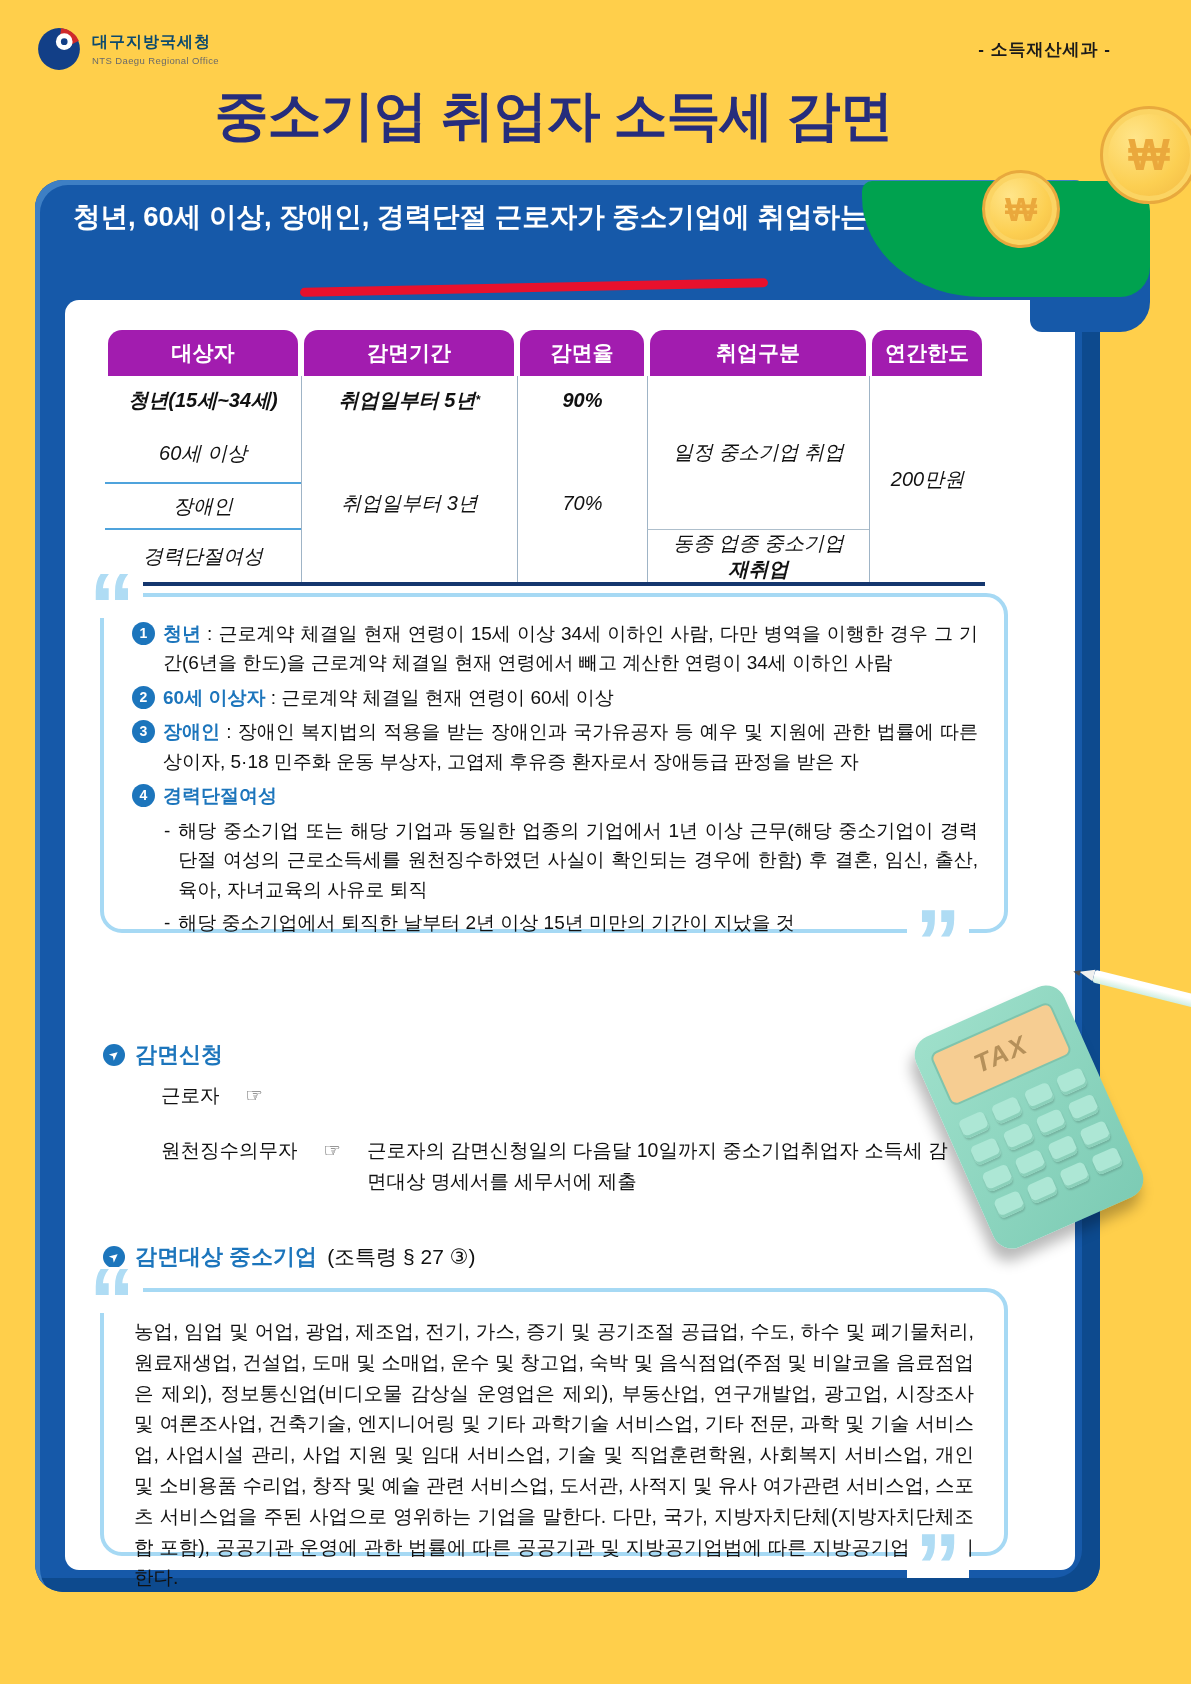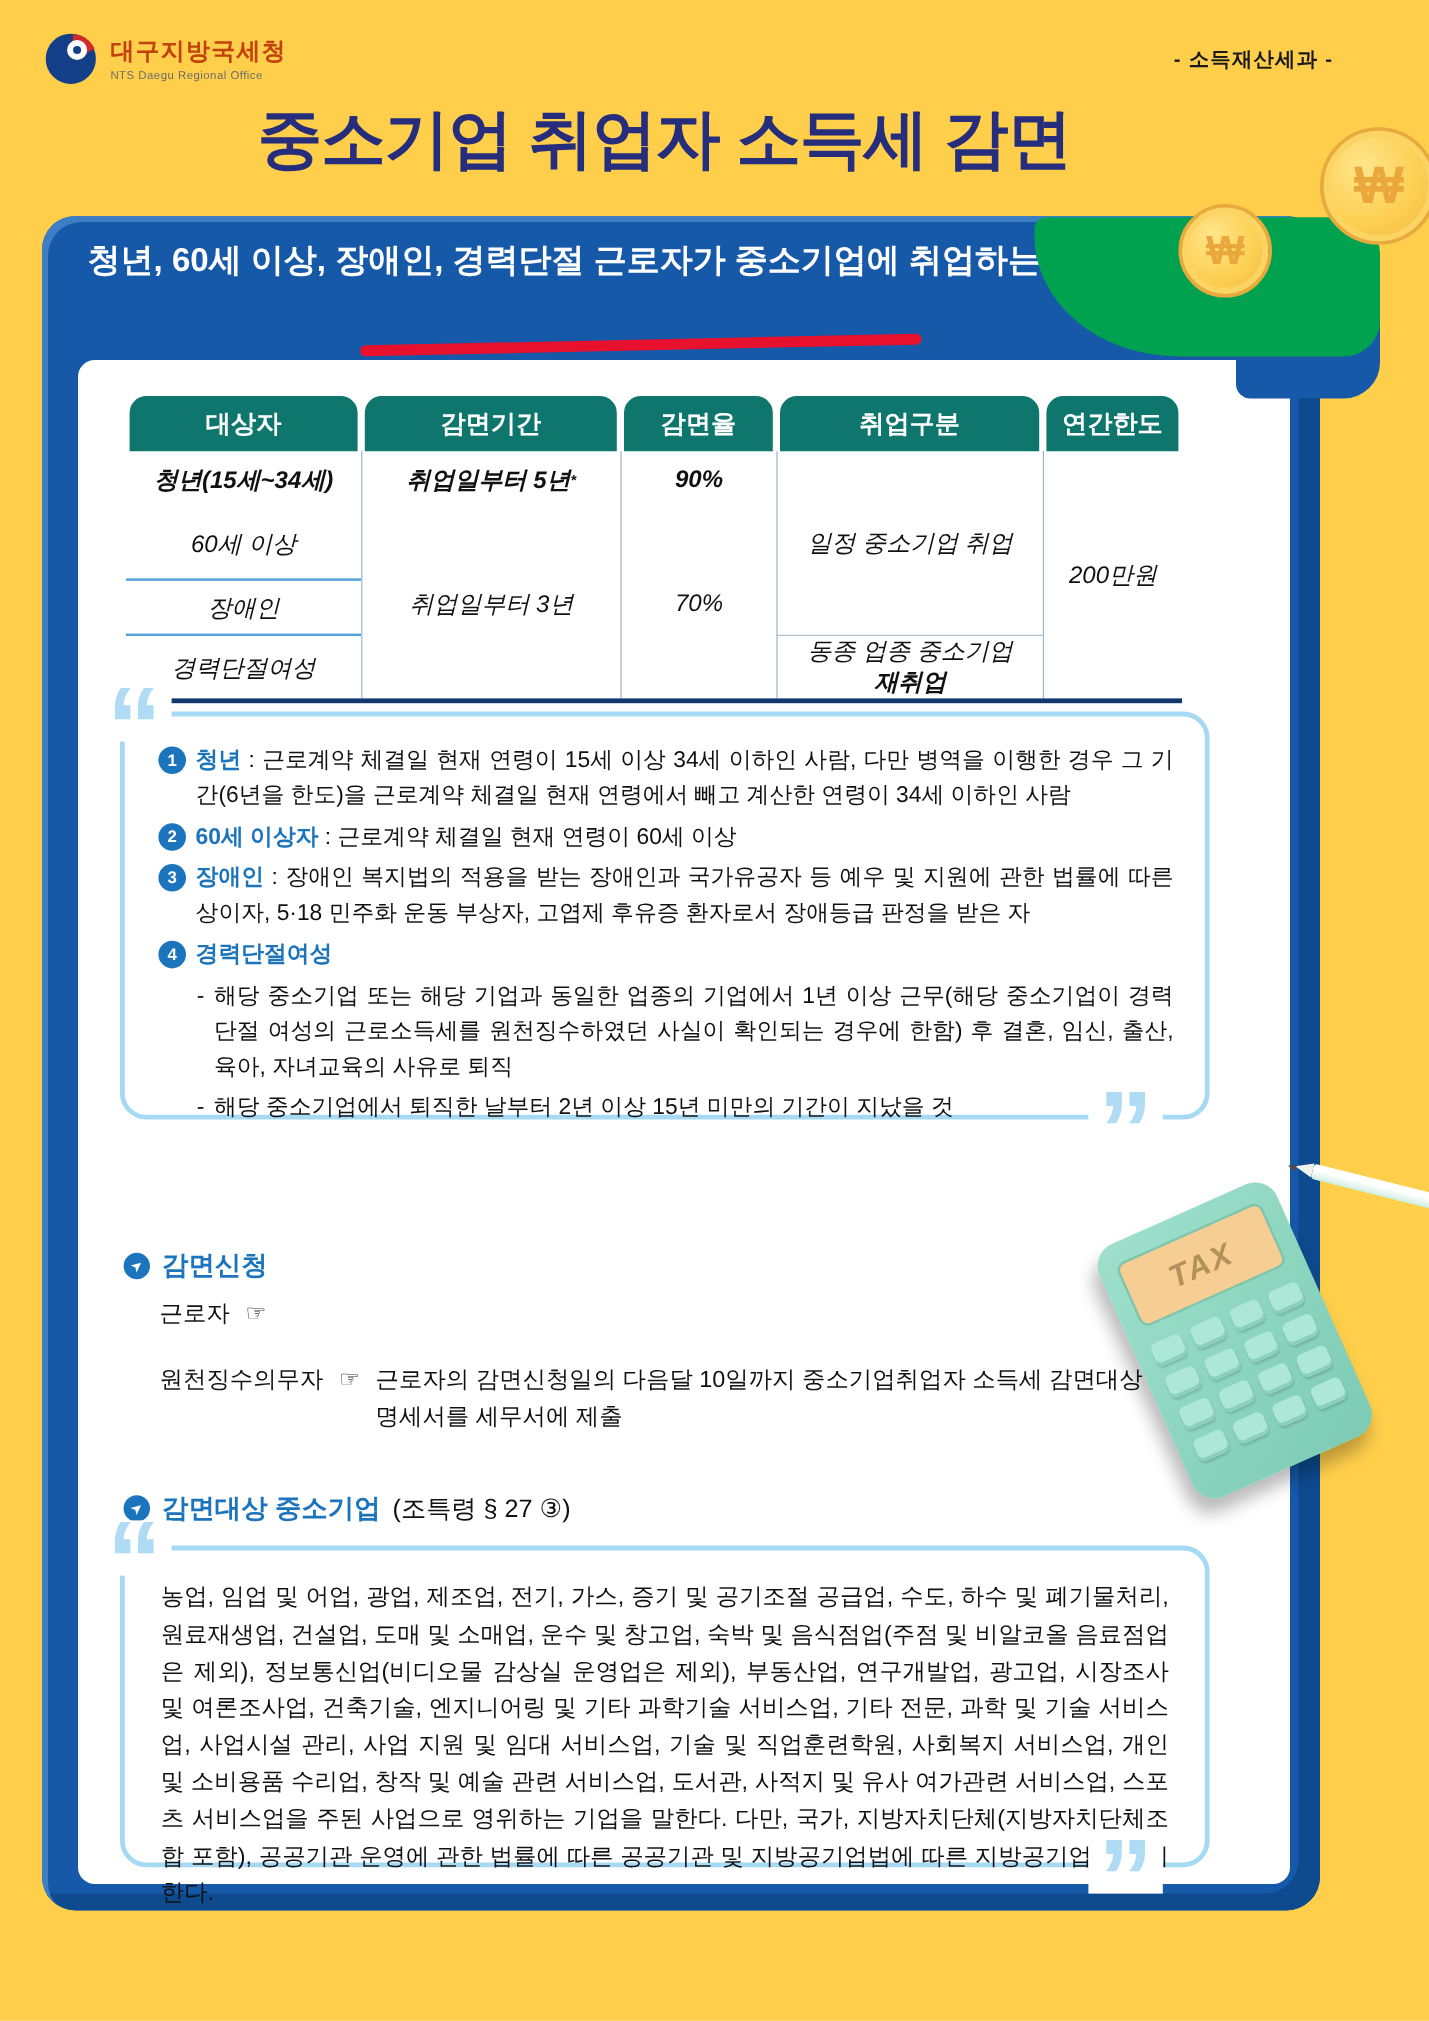--- a/index.html
+++ b/index.html
@@ -4,21 +4,21 @@
 <style>
   html,body{margin:0;padding:0;}
   .page{
     position:relative; width:1191px; height:1684px; overflow:hidden;
     background:#FFCF4B;
     font-family:"Liberation Sans","DejaVu Sans",sans-serif;
     color:#111;
   }
   
   .logo{position:absolute;left:36px;top:26px;display:flex;align-items:center;gap:10px;}
-  .logo-text .org{font-size:20px;font-weight:700;color:#c2410c;letter-spacing:1px;}
+  .logo-text .org{font-size:16px;font-weight:700;color:#0c4a6e;letter-spacing:1px;}
   .logo-text .org-sub{font-size:9.5px;color:#6a6a6a;margin-top:2px;letter-spacing:.4px;}
   .dept{position:absolute;right:80px;top:38px;font-size:17px;font-weight:700;color:#1a1a1a;letter-spacing:1px;}
   .title{
     position:absolute;left:0;top:80px;width:1107px;margin:0;text-align:center;
     font-size:54px;font-weight:900;color:#262D7C;letter-spacing:-1px;
   }
   
   .coin{position:absolute;border-radius:50%;
     background:radial-gradient(circle at 35% 32%,#ffe58a,#fccf52 55%,#f0b53f);
     border:3px solid #e8a93d; box-shadow:inset 0 0 0 5px #fbd463;
@@ -39,21 +39,21 @@
   .swoosh{position:absolute;left:265px;top:103px;width:468px;height:9px;
     background:#E8112D;border-radius:6px;transform:rotate(-1.2deg);z-index:2;}
   
   .card{position:absolute;left:30px;top:120px;width:1010px;height:1270px;
     background:#fff;border-radius:14px;z-index:2;}
   
   .tbl{position:absolute;left:40px;top:30px;width:880px;display:grid;
     grid-template-columns:196px 216px 130px 222px 116px;
     grid-template-rows:46px 48px 60px 46px 52px;}
   .tbl::after{content:"";position:absolute;left:0;bottom:-4px;width:100%;height:4px;background:#14366E;}
-  .th{background:#0f766e;color:#fff;font-weight:700;font-size:21px;
+  .th{background:#a21caf;color:#fff;font-weight:700;font-size:21px;
     margin:0 3px;border-radius:14px 14px 0 0;
     display:flex;align-items:center;justify-content:center;}
   .td{display:flex;align-items:center;justify-content:center;text-align:center;
     font-size:20px;color:#111;white-space:nowrap;font-style:italic;}
   .td.bold{font-weight:700;}
   .bl{border-left:1px solid #9FB4C6;}
   .sep-blue{border-bottom:2px solid #4FA3DC;}
   .sep-gray{border-bottom:1px solid #AEBFCC;}
   .c1{grid-column:1;} .c2{grid-column:2;} .c3{grid-column:3;} .c4{grid-column:4;} .c5{grid-column:5;}
   .r1{grid-row:1;} .r2{grid-row:2;} .r3{grid-row:3;} .r4{grid-row:4;} .r5{grid-row:5;}
@@ -85,21 +85,21 @@
   
   .sec-head{position:absolute;display:flex;align-items:center;gap:10px;}
   .sec1{left:38px;top:740px;} .sec2{left:38px;top:942px;}
   .sec-icon{width:22px;height:22px;border-radius:50%;background:#1C75BC;color:#fff;
     display:flex;align-items:center;justify-content:center;font-size:12px;}
   .sec-icon span{transform:rotate(-40deg);}
   .sec-label{font-size:22px;font-weight:800;color:#1C75BC;text-align:center;}
   .sec-note{font-size:21px;color:#111;}
   
   .apply{position:absolute;left:68px;top:780px;width:820px;}
-  .apply-item{display:flex;gap:13px;margin-bottom:24px;font-size:19.5px;line-height:1.6;}
+  .apply-item{display:flex;gap:26px;margin-bottom:24px;font-size:19.5px;line-height:1.6;margin-left:28px;}
   .apply-who{flex:none;white-space:nowrap;}
   .apply-arrow{flex:none;color:#333;}
   .apply-text{flex:1;}
   .companies-body{font-size:19.5px;line-height:1.58;text-align:justify;color:#111;}
   
   .calc{position:absolute;left:948px;top:1002px;width:162px;height:230px;
     background:linear-gradient(145deg,#9FE0CB,#7CCBB4);border-radius:20px;
     transform:rotate(-24deg);box-shadow:-8px 10px 14px rgba(0,0,0,.28);z-index:6;}
   .calc-screen{position:absolute;left:15px;top:17px;width:132px;height:58px;
     background:#F6CD92;border-radius:8px;border:2px solid #7fc4ad;box-sizing:border-box;

